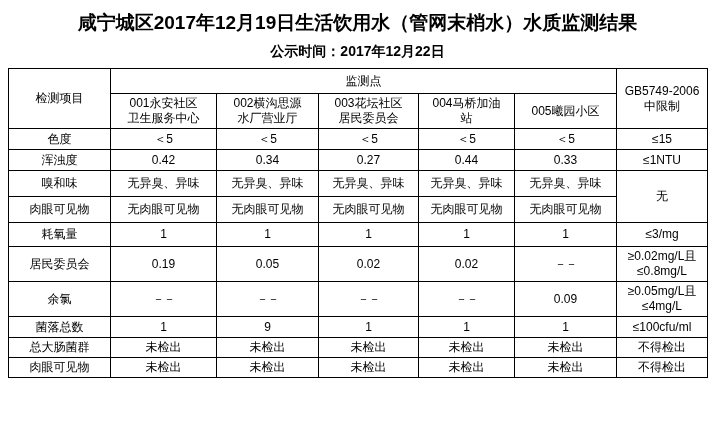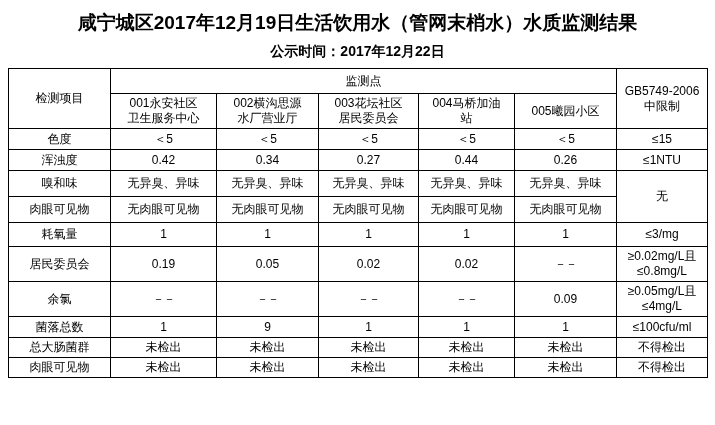--- a/index.html
+++ b/index.html
@@ -151,21 +151,21 @@
         <td class="val">＜5</td>
         <td class="std">≤15</td>
       </tr>
 
       <tr class="r-turb">
         <td class="row-label">浑浊度</td>
         <td class="val">0.42</td>
         <td class="val">0.34</td>
         <td class="val">0.27</td>
         <td class="val">0.44</td>
-        <td class="val">0.26</td>
+        <td class="val">0.33</td>
         <td class="std">≤1NTU</td>
       </tr>
 
       <tr class="r-odor">
         <td class="row-label">嗅和味</td>
         <td class="val">无异臭、异味</td>
         <td class="val">无异臭、异味</td>
         <td class="val">无异臭、异味</td>
         <td class="val">无异臭、异味</td>
         <td class="val">无异臭、异味</td>

